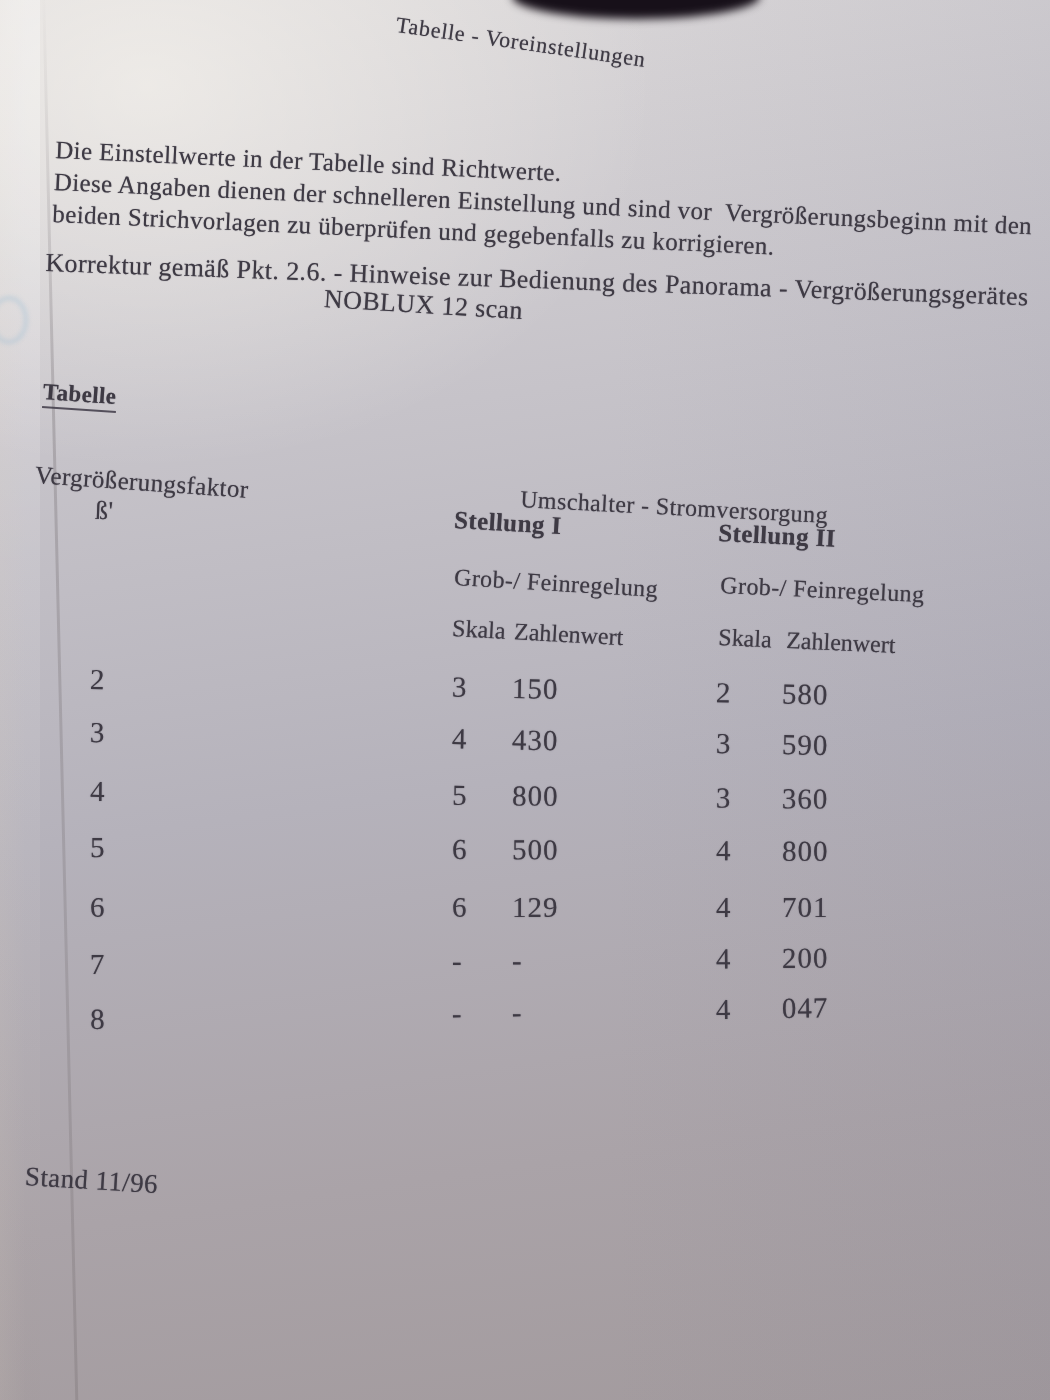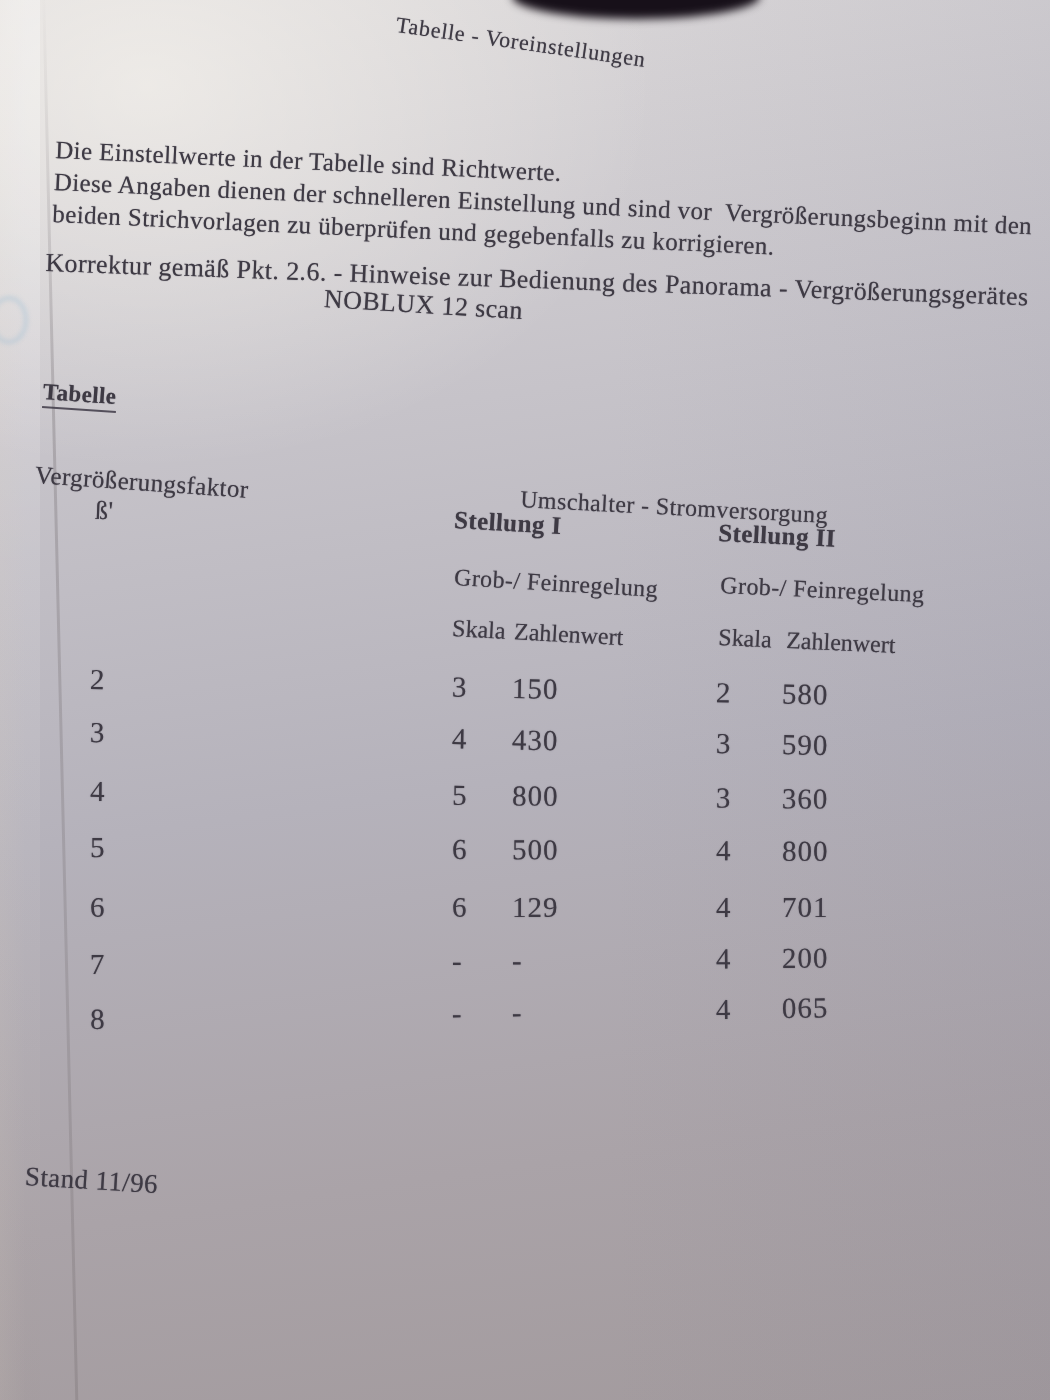--- a/index.html
+++ b/index.html
@@ -139,17 +139,17 @@
     <span class="c-s1s">-</span>
     <span class="c-s1z">-</span>
     <span class="c-s2s">4</span>
     <span class="c-s2z">200</span>
   </div>
   <div class="row r6">
     <span class="c-factor">8</span>
     <span class="c-s1s">-</span>
     <span class="c-s1z">-</span>
     <span class="c-s2s">4</span>
-    <span class="c-s2z">065</span>
+    <span class="c-s2z">047</span>
   </div>
 
   <div class="txt footer">Stand 11/96</div>
 </div>
 
 </body></html>

